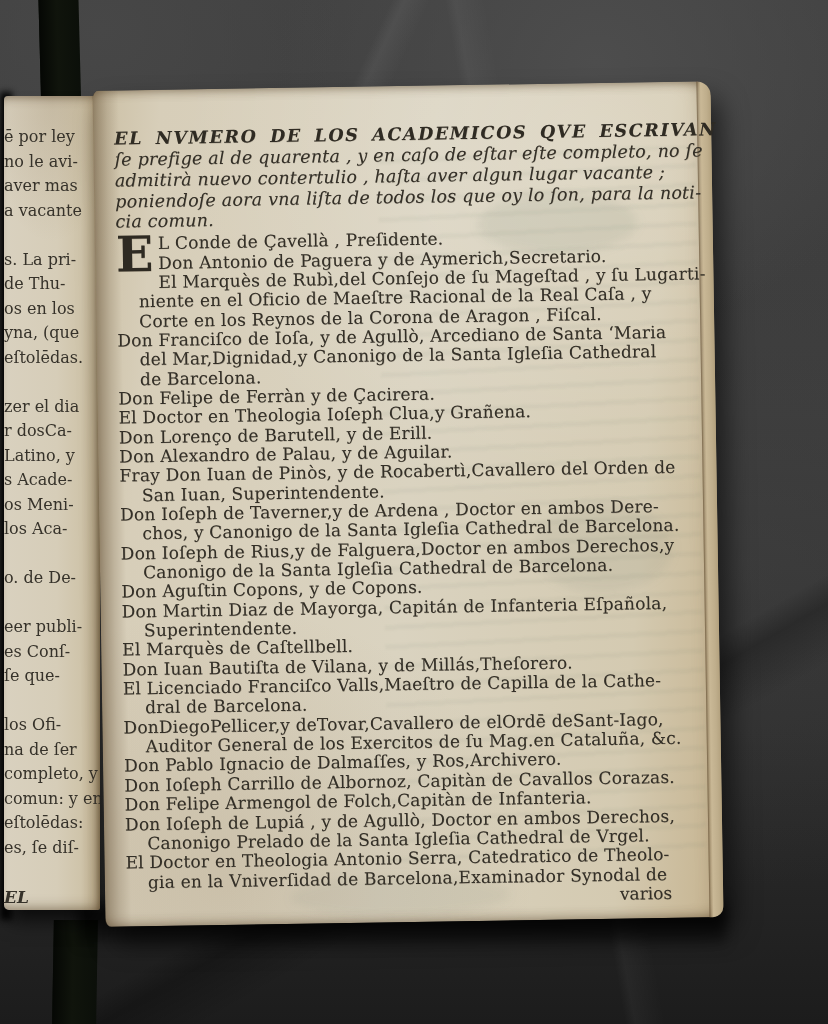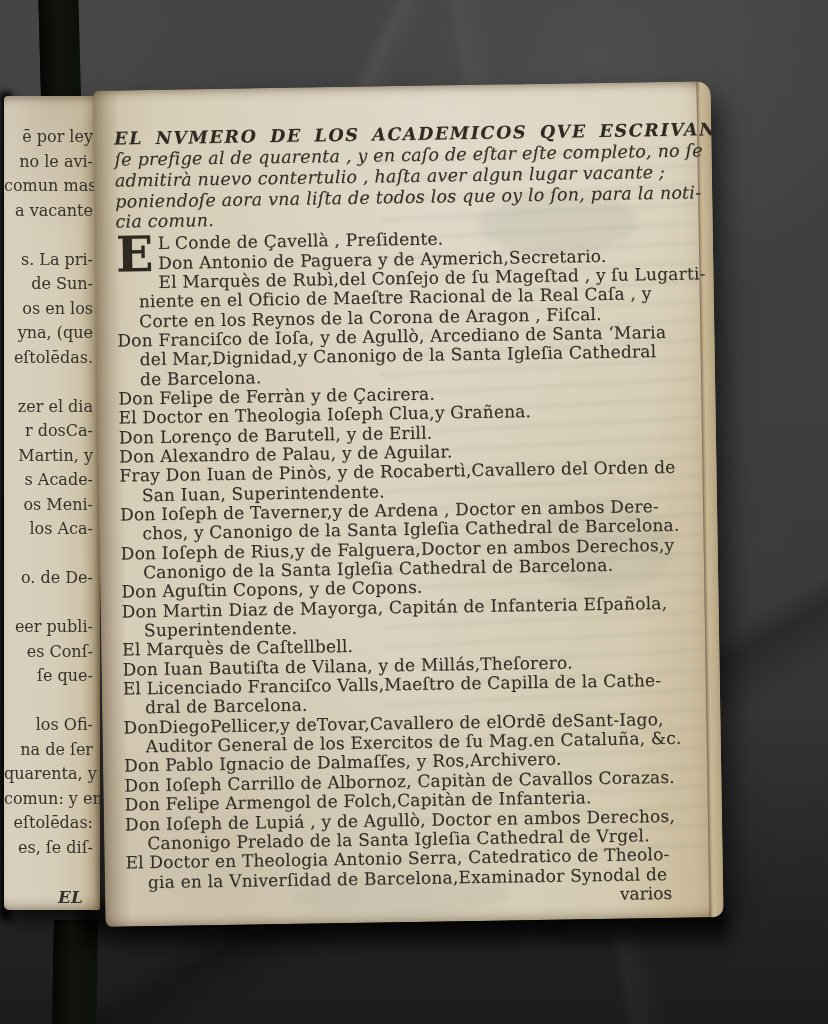--- a/index.html
+++ b/index.html
@@ -29,21 +29,21 @@
 
   
   .left-page{
     position:absolute; left:4px; top:96px; width:96px; height:814px;
     background:
       radial-gradient(120% 30% at 50% 0%, rgba(120,95,60,.18), rgba(0,0,0,0) 60%),
       linear-gradient(90deg, #d9d1bf 0%, #d6cdb8 55%, #cfc4aa 80%, #bcac8d 95%, #a6946f 100%);
     border-radius:4px 2px 2px 5px;
     box-shadow: inset -8px 0 10px -6px rgba(90,70,45,.55), inset 0 10px 10px -8px rgba(80,60,35,.5), inset 0 -10px 12px -8px rgba(80,60,35,.5), 0 16px 18px -6px rgba(0,0,0,.7);
     padding-top:29px; box-sizing:border-box;
-    color:#36322a; font-size:16px; line-height:24.5px; text-align:right;
+    color:#36322a; font-size:16px; line-height:24.5px; text-align:left;
   }
   .lp-line{height:24.5px; padding-right:7px; white-space:nowrap; overflow:hidden;}
   .lp-catch{font-style:italic; font-weight:bold; padding-right:17px; font-size:17px;}
 
   
   .main-page{
     position:absolute; left:99px; top:86px; width:618px; height:836px;
     transform:rotate(-0.9deg); transform-origin:50% 50%;
     background:
       radial-gradient(120% 80% at 80% 8%, rgba(255,255,255,.22), rgba(255,255,255,0) 55%),
@@ -84,45 +84,45 @@
   <div class="bg-wrinkles"></div>
   <div class="strap strap-top"></div>
   <div class="strap strap-bottom"></div>
   <div class="book-shadow"></div>
   <div class="left-dark"></div>
 
   <div class="left-page">
     <div id="lp-lines">
         <div class="lp-line">ē por ley</div>
         <div class="lp-line">no le avi-</div>
-        <div class="lp-line">comun mas</div>
+        <div class="lp-line">aver mas</div>
         <div class="lp-line">a vacante</div>
         <div class="lp-line"></div>
         <div class="lp-line">s. La pri-</div>
-        <div class="lp-line">de Sun-</div>
+        <div class="lp-line">de Thu-</div>
         <div class="lp-line">os en los</div>
         <div class="lp-line">yna, (que</div>
         <div class="lp-line">eſtolēdas.</div>
         <div class="lp-line"></div>
         <div class="lp-line">zer el dia</div>
         <div class="lp-line">r dosCa-</div>
-        <div class="lp-line">Martin, y</div>
+        <div class="lp-line">Latino, y</div>
         <div class="lp-line">s Acade-</div>
         <div class="lp-line">os Meni-</div>
         <div class="lp-line">los Aca-</div>
         <div class="lp-line"></div>
         <div class="lp-line">o. de De-</div>
         <div class="lp-line"></div>
         <div class="lp-line">eer publi-</div>
         <div class="lp-line">es Conſ-</div>
         <div class="lp-line">ſe que-</div>
         <div class="lp-line"></div>
         <div class="lp-line">los Ofi-</div>
         <div class="lp-line">na de ſer</div>
-        <div class="lp-line">quarenta, y</div>
+        <div class="lp-line">completo, y</div>
         <div class="lp-line">comun: y en</div>
         <div class="lp-line">eſtolēdas:</div>
         <div class="lp-line">es, ſe diſ-</div>
         <div class="lp-line"></div>
       </div>
     <div class="lp-catch">EL</div>
   </div>
 
   <div class="main-page">
     <div class="gutter-shade"></div>

